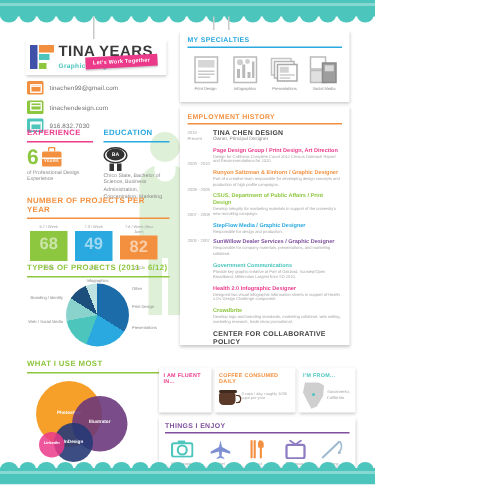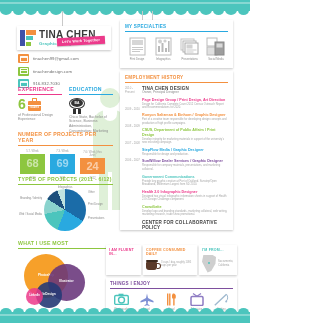--- a/index.html
+++ b/index.html
@@ -84,21 +84,21 @@
   .grad-seal .rb{position:absolute;left:4px;top:12px;width:3px;height:5px;background:#333;}
   .grad-seal .rb2{left:9px;}
   .grad-seal .ov{position:absolute;left:0;top:1px;width:16px;height:11px;border:1.2px solid #333;
      border-radius:50%;background:#fff;box-sizing:border-box;}
   .grad-seal .ov2{position:absolute;left:2px;top:2.6px;width:12px;height:7.8px;background:#333;border-radius:50%;}
   .grad-seal .bs{position:absolute;left:0;right:0;top:4.4px;text-align:center;font-size:3.4px;font-weight:bold;color:#fff;}
 
   
   #bars-sec{position:absolute;left:18px;top:131px;width:95px;}
   .bars{display:flex;align-items:flex-end;gap:5px;margin-top:4px;padding-left:2px;height:30px;}
-  .barwrap{width:25px;display:flex;flex-direction:column;align-items:center;justify-content:flex-end;height:100%;}
+  .barwrap{width:25px;display:flex;flex-direction:column;align-items:center;justify-content:space-between;height:100%;}
   .bar-cap{font-size:2.6px;color:#9a9a9a;line-height:1.2;text-align:center;margin-bottom:1px;white-space:pre-line;}
   .bar{width:25px;display:flex;align-items:center;justify-content:center;}
   .bar span{font-size:11px;font-weight:bold;color:rgba(255,255,255,.55);line-height:1;}
   .b1{background:#8dc63f;}
   .b2{background:#29a9e0;}
   .b3{background:#f3903f;}
   .bar-yr{font-size:2.8px;color:#9a9a9a;margin-top:1.5px;}
 
   
   #pie-sec{position:absolute;left:18px;top:176px;width:95px;}
@@ -233,21 +233,21 @@
   </div>
 
   <div class="card" id="name-card">
     <div class="logo-mark">
       <i class="lm1"></i>
         <i class="lm2"></i>
         <i class="lm3"></i>
         <i class="lm4"></i>
     </div>
     <div class="nm-txt">
-      <div class="nm-name">TINA CHEN</div>
+      <div class="nm-name">TINA YEARS</div>
       <div class="nm-role">Graphic Designer</div>
     </div>
   </div>
   <div id="ribbon">
     <span>Let's Work Together</span>
   </div>
 
   <div class="contact">
     <div class="crow">
       <div class="cicon ci-mail">
@@ -302,28 +302,28 @@
       <div class="barwrap">
         <div class="bar-cap">5.7 / Week</div>
         <div class="bar b1" style="height:21px">
             <span>68</span>
           </div>
         <div class="bar-yr">2010</div>
       </div>
       <div class="barwrap">
         <div class="bar-cap">7.3 / Week</div>
         <div class="bar b2" style="height:26px">
-            <span>69</span>
+            <span>49</span>
           </div>
         <div class="bar-yr">2011</div>
       </div>
       <div class="barwrap">
         <div class="bar-cap">7.6 / Week (thru June)</div>
         <div class="bar b3" style="height:16px">
-            <span>24</span>
+            <span>82</span>
           </div>
         <div class="bar-yr">2012</div>
       </div>
     </div>
   </div>
 
   <div id="pie-sec">
     <div class="sec-h green">TYPES OF PROJECTS (2011 - 6/12)</div>
     <div class="pie-wrap">
       <div class="pie" style="background:conic-gradient(#1b6ca8 0 122deg,#29a9e0 122deg 201deg,#4cc5bd 201deg 259deg,#8ad3cd 259deg 302deg,#1c4f7c 302deg 338deg,#bfe3e0 338deg 360deg)"></div>

